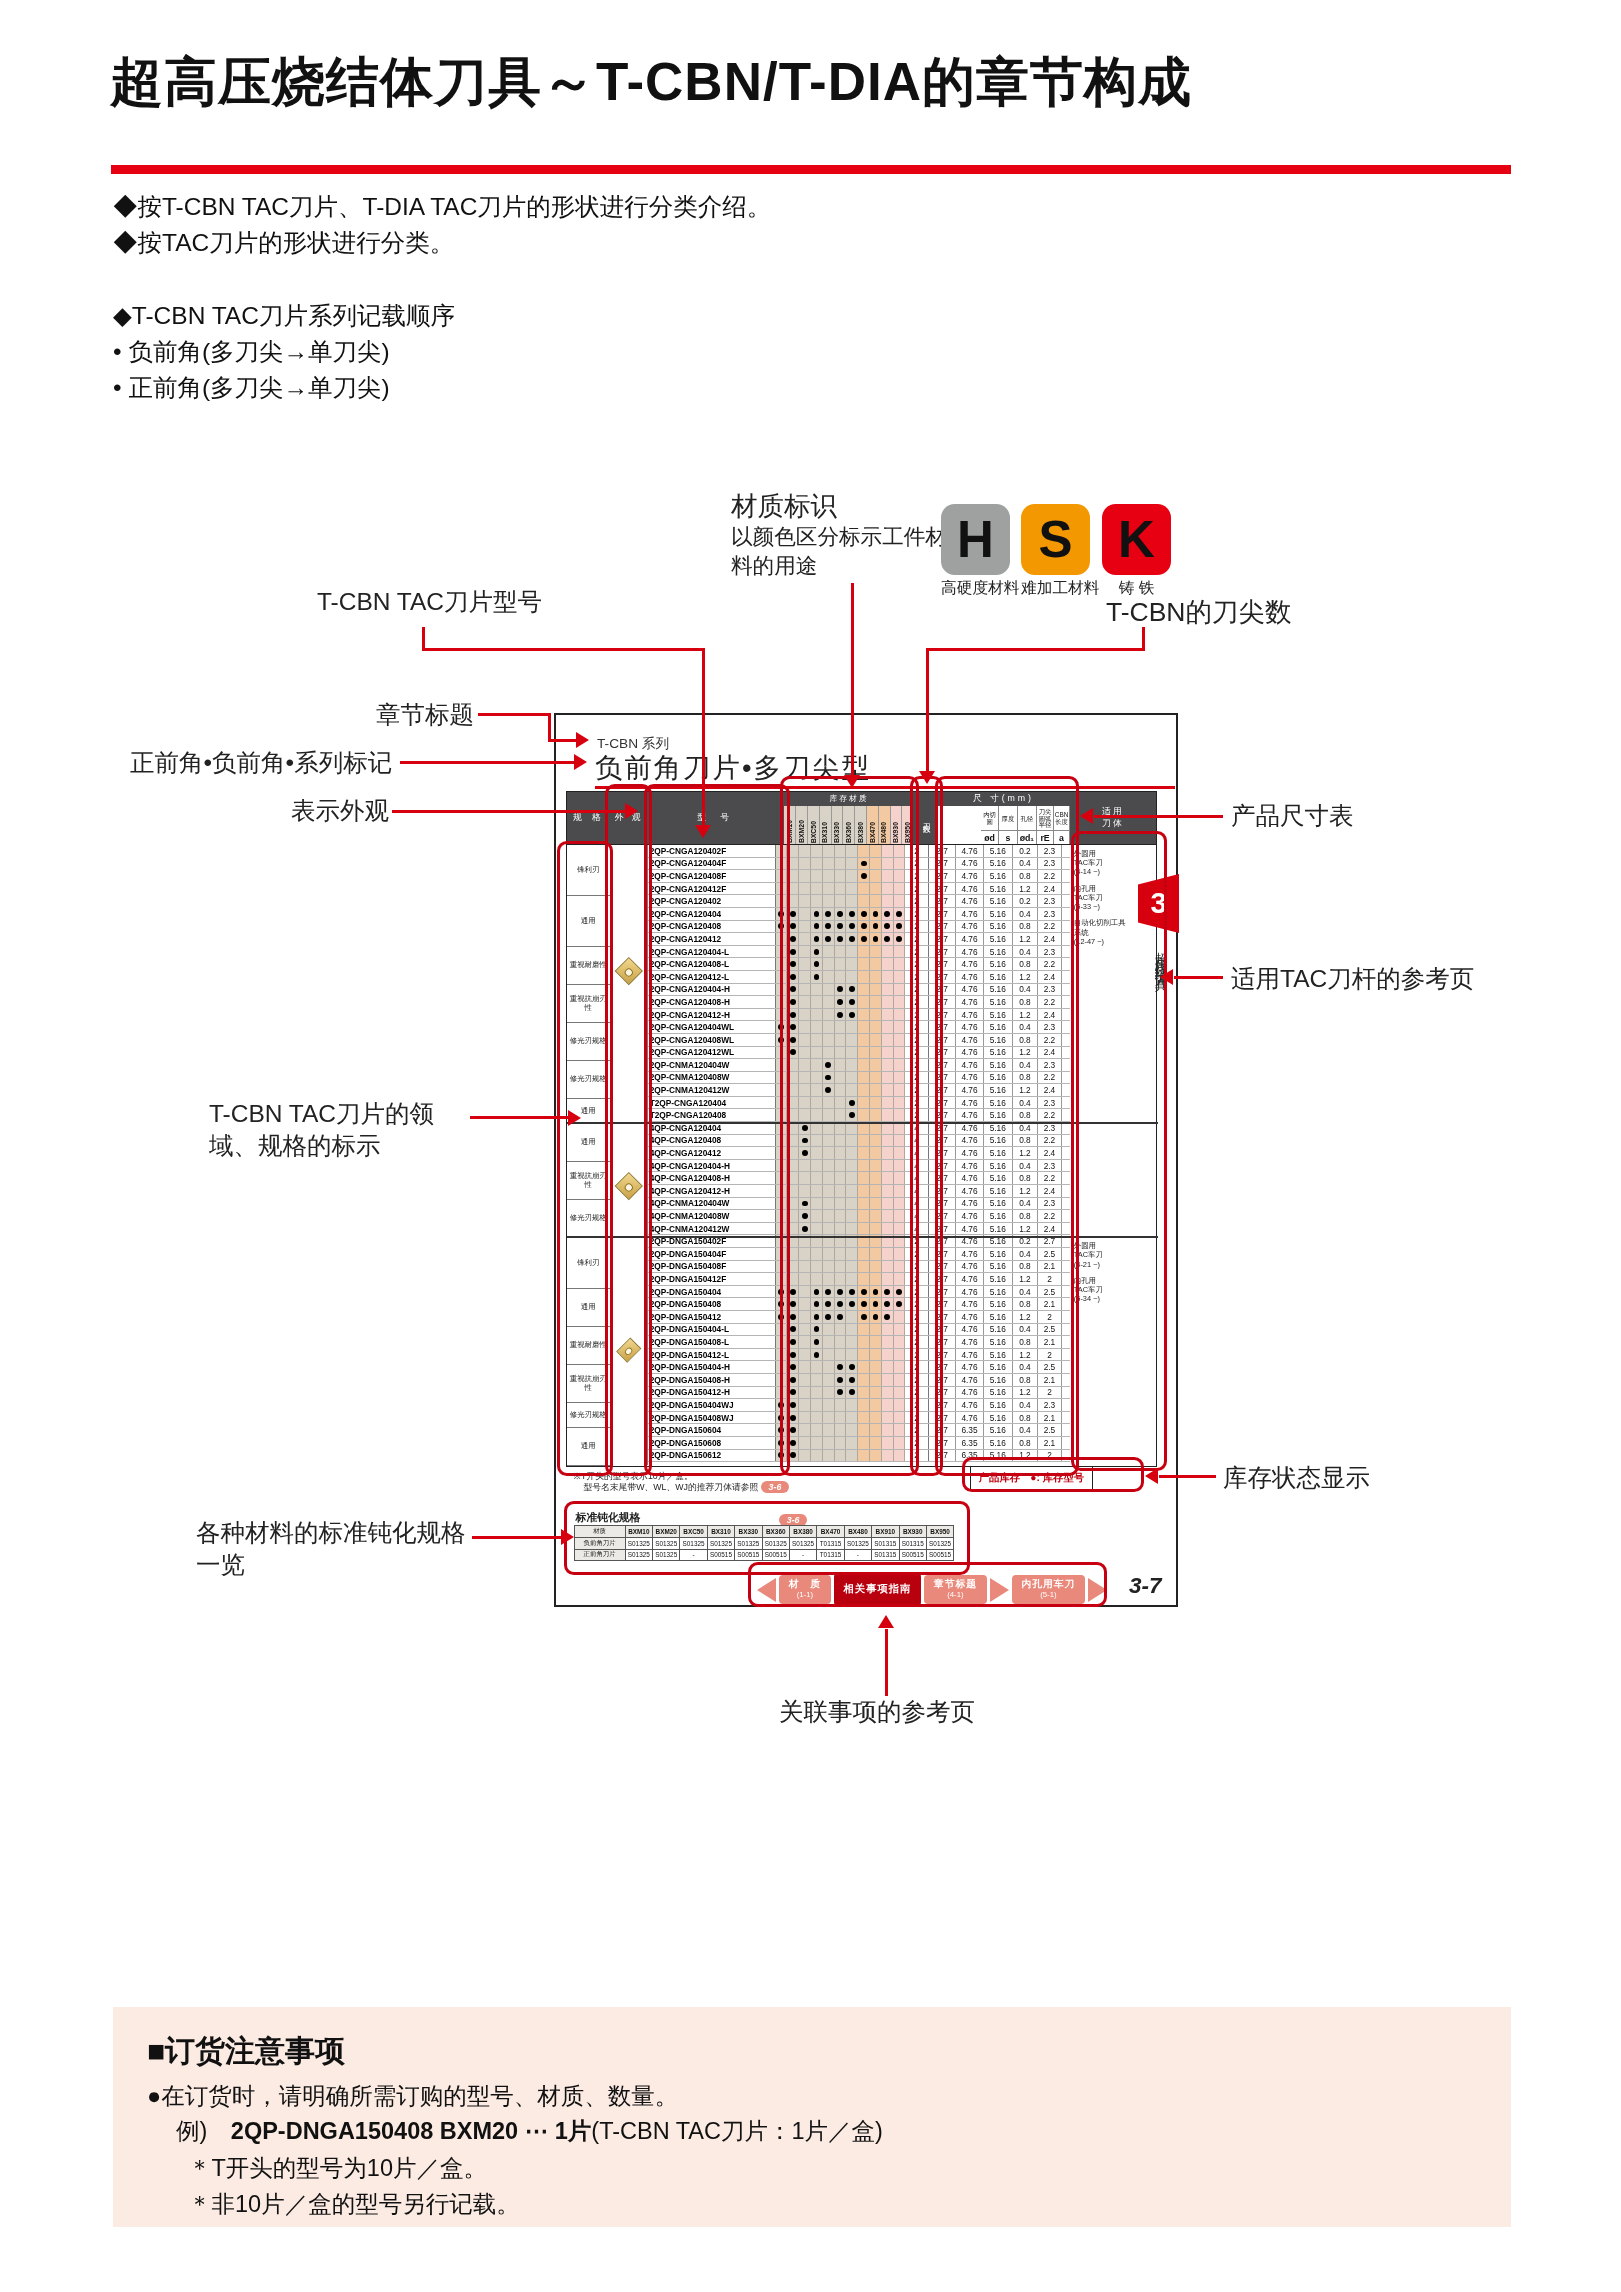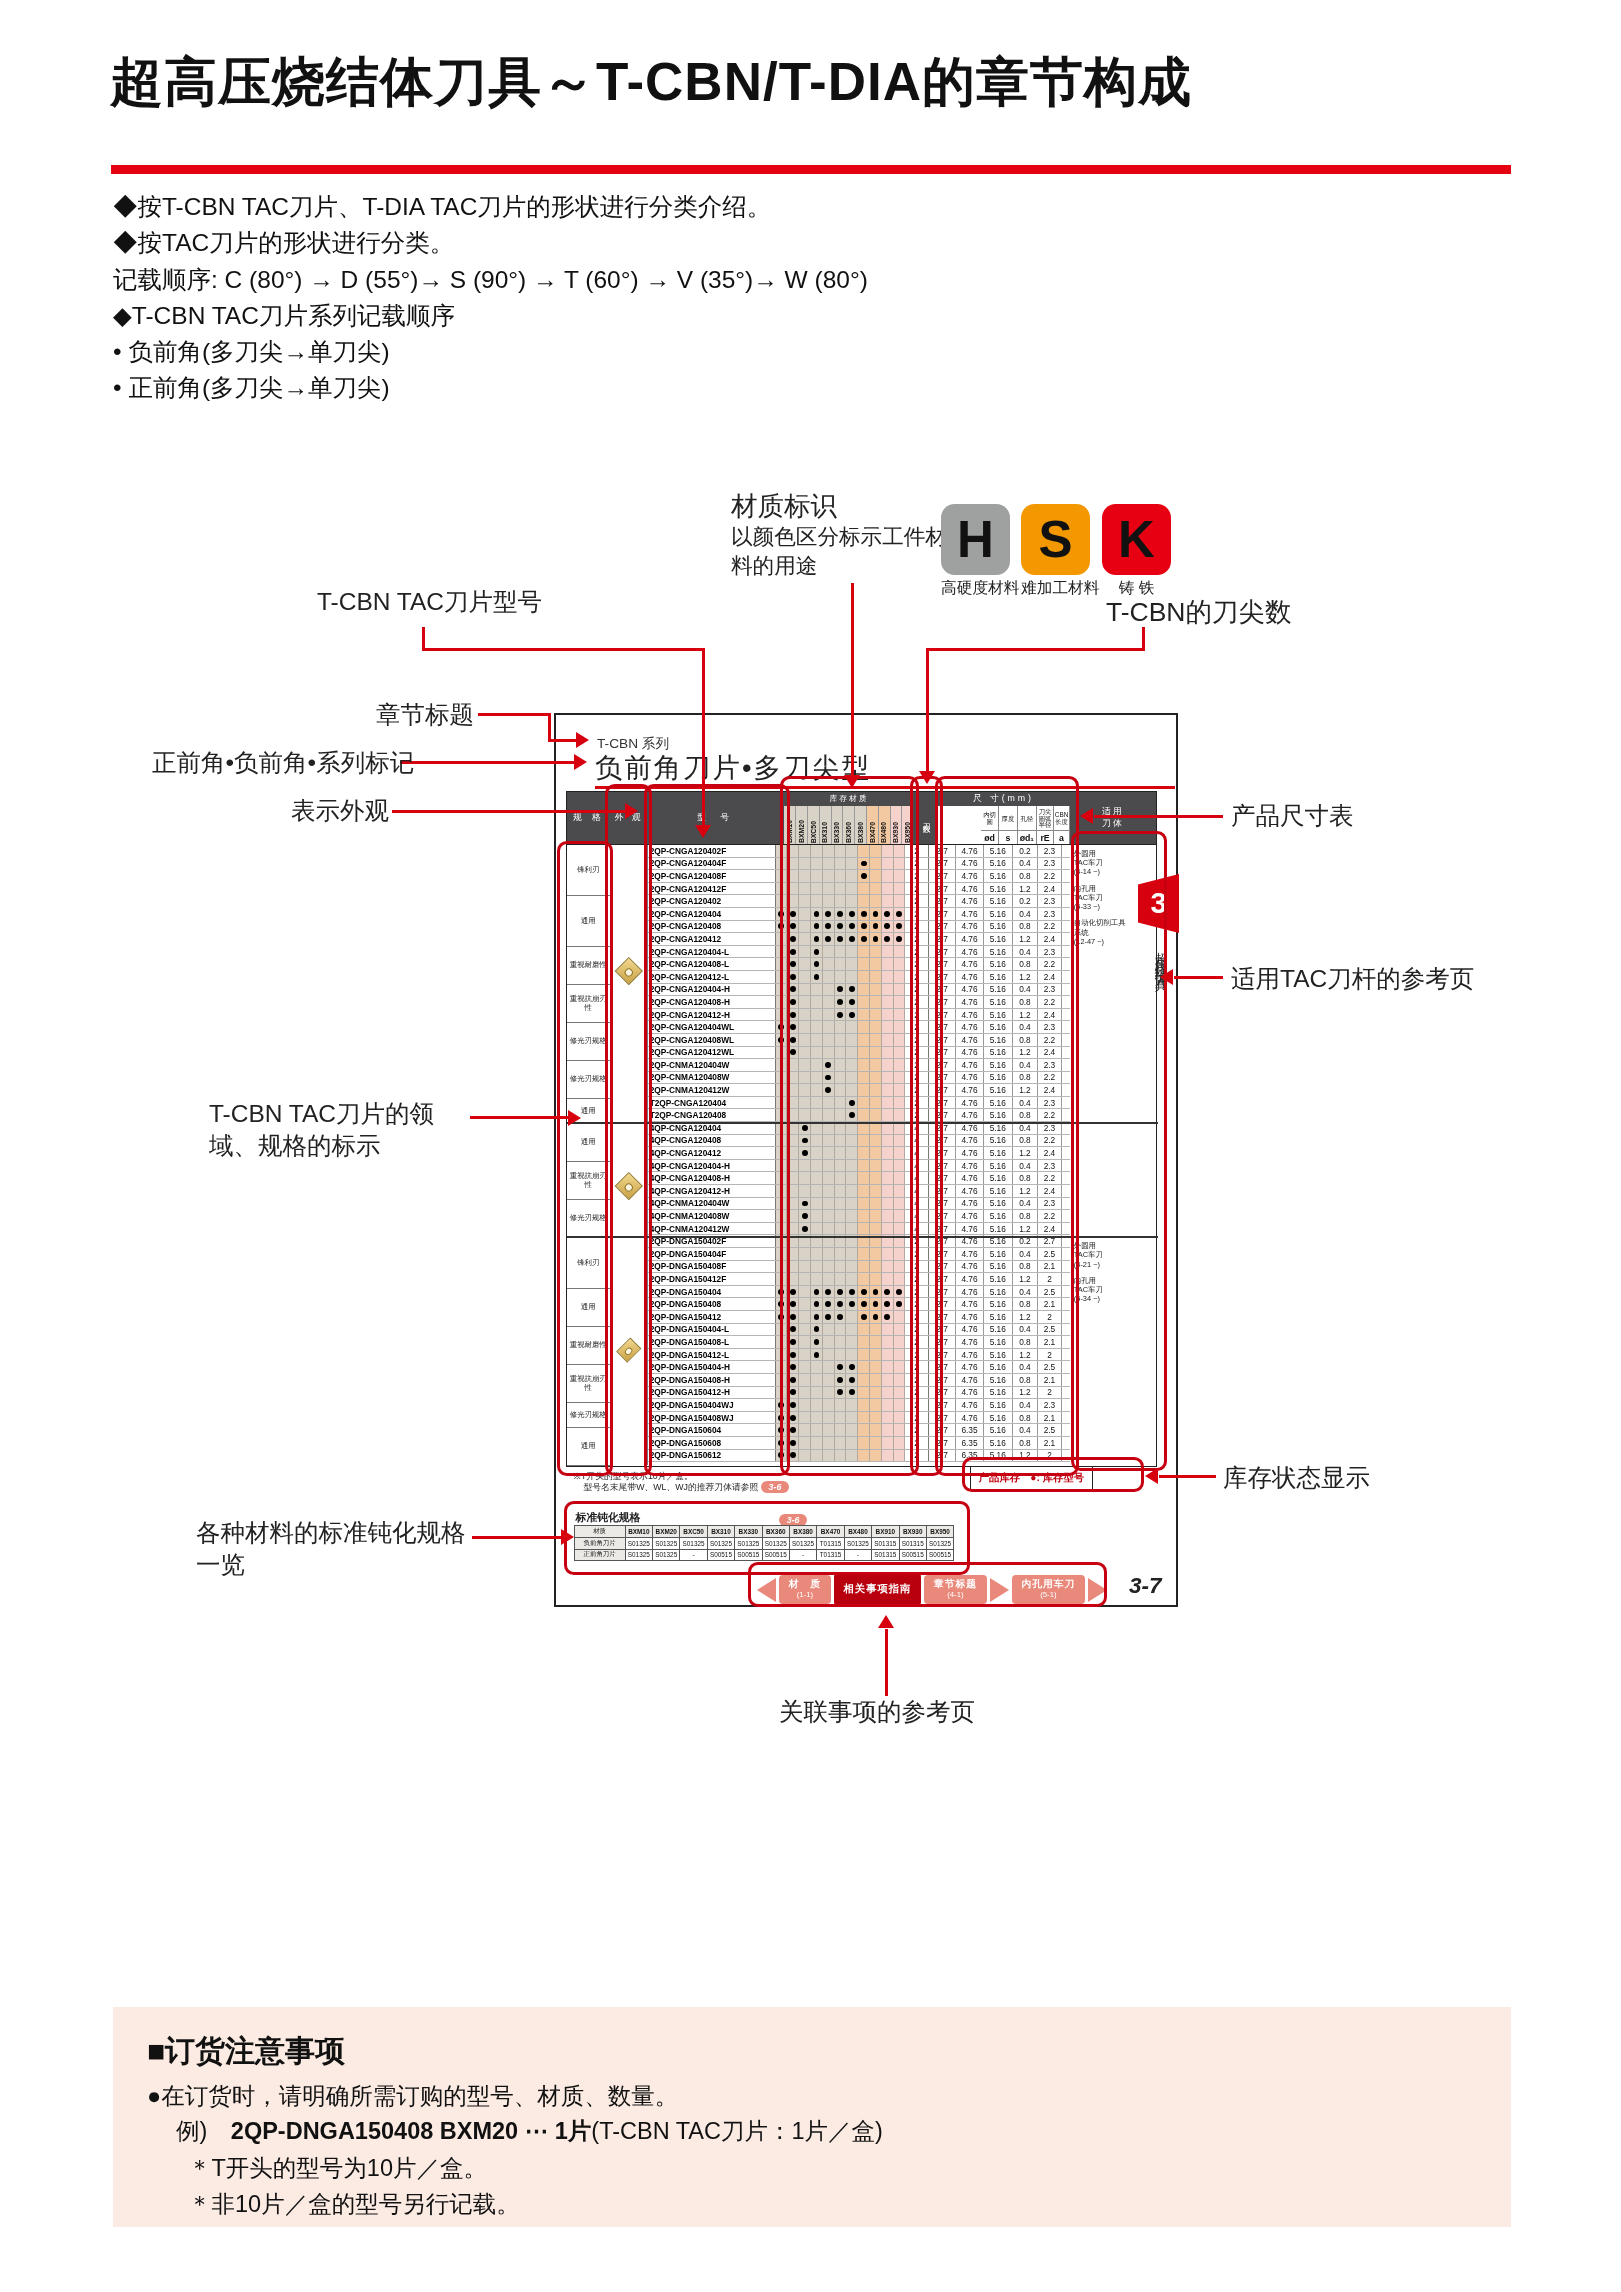--- a/index.html
+++ b/index.html
@@ -120,21 +120,20 @@
 </style>
 </head>
 <body>
 
 <div id="canvas">
 
   <div class="abs" id="doc-title">超高压烧结体刀具～T-CBN/T-DIA的章节构成</div>
   <div class="abs" id="title-rule"></div>
   <div class="abs intro-line" style="top:190px">◆按T-CBN TAC刀片、T-DIA TAC刀片的形状进行分类介绍。</div>
   <div class="abs intro-line" style="top:226px">◆按TAC刀片的形状进行分类。</div>
-  <div class="abs intro-line" style="top:263px">记载顺序:  C (80°) → D (55°)→ S (90°) → T (60°) → V (35°)→ W (80°)</div>
   <div class="abs intro-line" style="top:299px">◆T-CBN TAC刀片系列记载顺序</div>
   <div class="abs intro-line" style="top:335px">• 负前角(多刀尖→单刀尖)</div>
   <div class="abs intro-line" style="top:371px">• 正前角(多刀尖→单刀尖)</div>
 
   <div class="abs" id="material-label">材质标识</div>
   <div class="abs material-desc" style="top:522px">以颜色区分标示工件材</div>
   <div class="abs material-desc" style="top:551px">料的用途</div>
   <div class="abs material-badge" style="left: 941px; background: rgb(159, 160, 160);">H</div>
   <div class="abs material-badge" style="left: 1021px; background: rgb(243, 152, 0);">S</div>
   <div class="abs material-badge" style="left: 1102px; background: rgb(230, 0, 18);">K</div>
@@ -180,21 +179,21 @@
   <div class="abs arrow-left" style="left:1160px;top:969px"></div>
 
   <div class="abs cline" style="left:1159px;top:1475px;width:57px;height:2.9px"></div>
   <div class="abs arrow-left" style="left:1145px;top:1468px"></div>
 
   <div class="abs cline" style="left:885px;top:1629px;width:2.9px;height:67px"></div>
   <div class="abs arrow-up" style="left:878px;top:1615px"></div>
 
   <div class="abs callout" style="left:317px;top:586px;white-space:nowrap">T-CBN TAC刀片型号</div>
   <div class="abs callout" style="left:376px;top:699px">章节标题</div>
-  <div class="abs callout" style="left:152px;top:747px;white-space:nowrap">正前角•负前角•系列标记</div>
+  <div class="abs callout" style="left:130px;top:747px;white-space:nowrap">正前角•负前角•系列标记</div>
   <div class="abs callout" style="left:291px;top:795px">表示外观</div>
   <div class="abs callout" style="left:196px;top:1517px;width:282px">各种材料的标准钝化规格一览</div>
   <div class="abs callout" style="left:209px;top:1098px;width:263px">T-CBN TAC刀片的领域、规格的标示</div>
   <div class="abs callout" style="left:779px;top:1696px">关联事项的参考页</div>
   <div class="abs callout" style="left:1231px;top:800px">产品尺寸表</div>
   <div class="abs callout" style="left:1231px;top:963px">适用TAC刀杆的参考页</div>
   <div class="abs callout" style="left:1223px;top:1462px">库存状态显示</div>
 
   <div class="abs" id="page">
     <div class="abs" id="series">T-CBN 系列</div>

